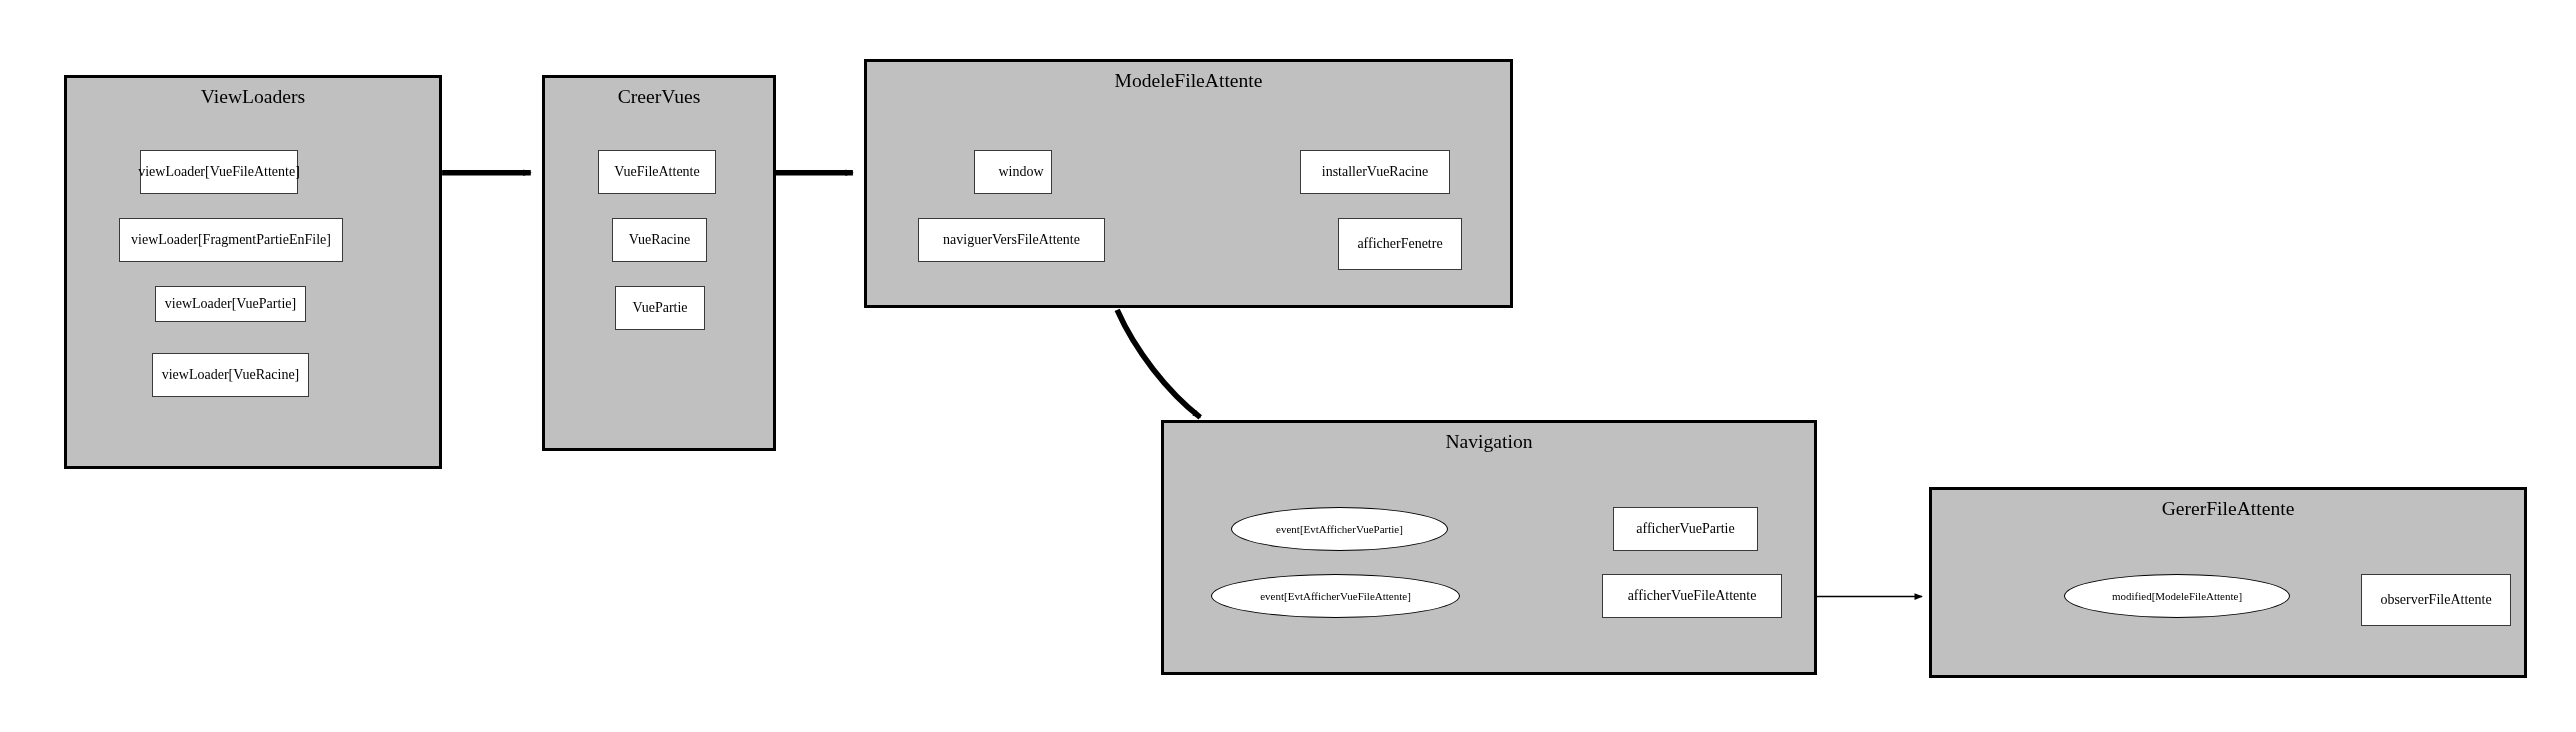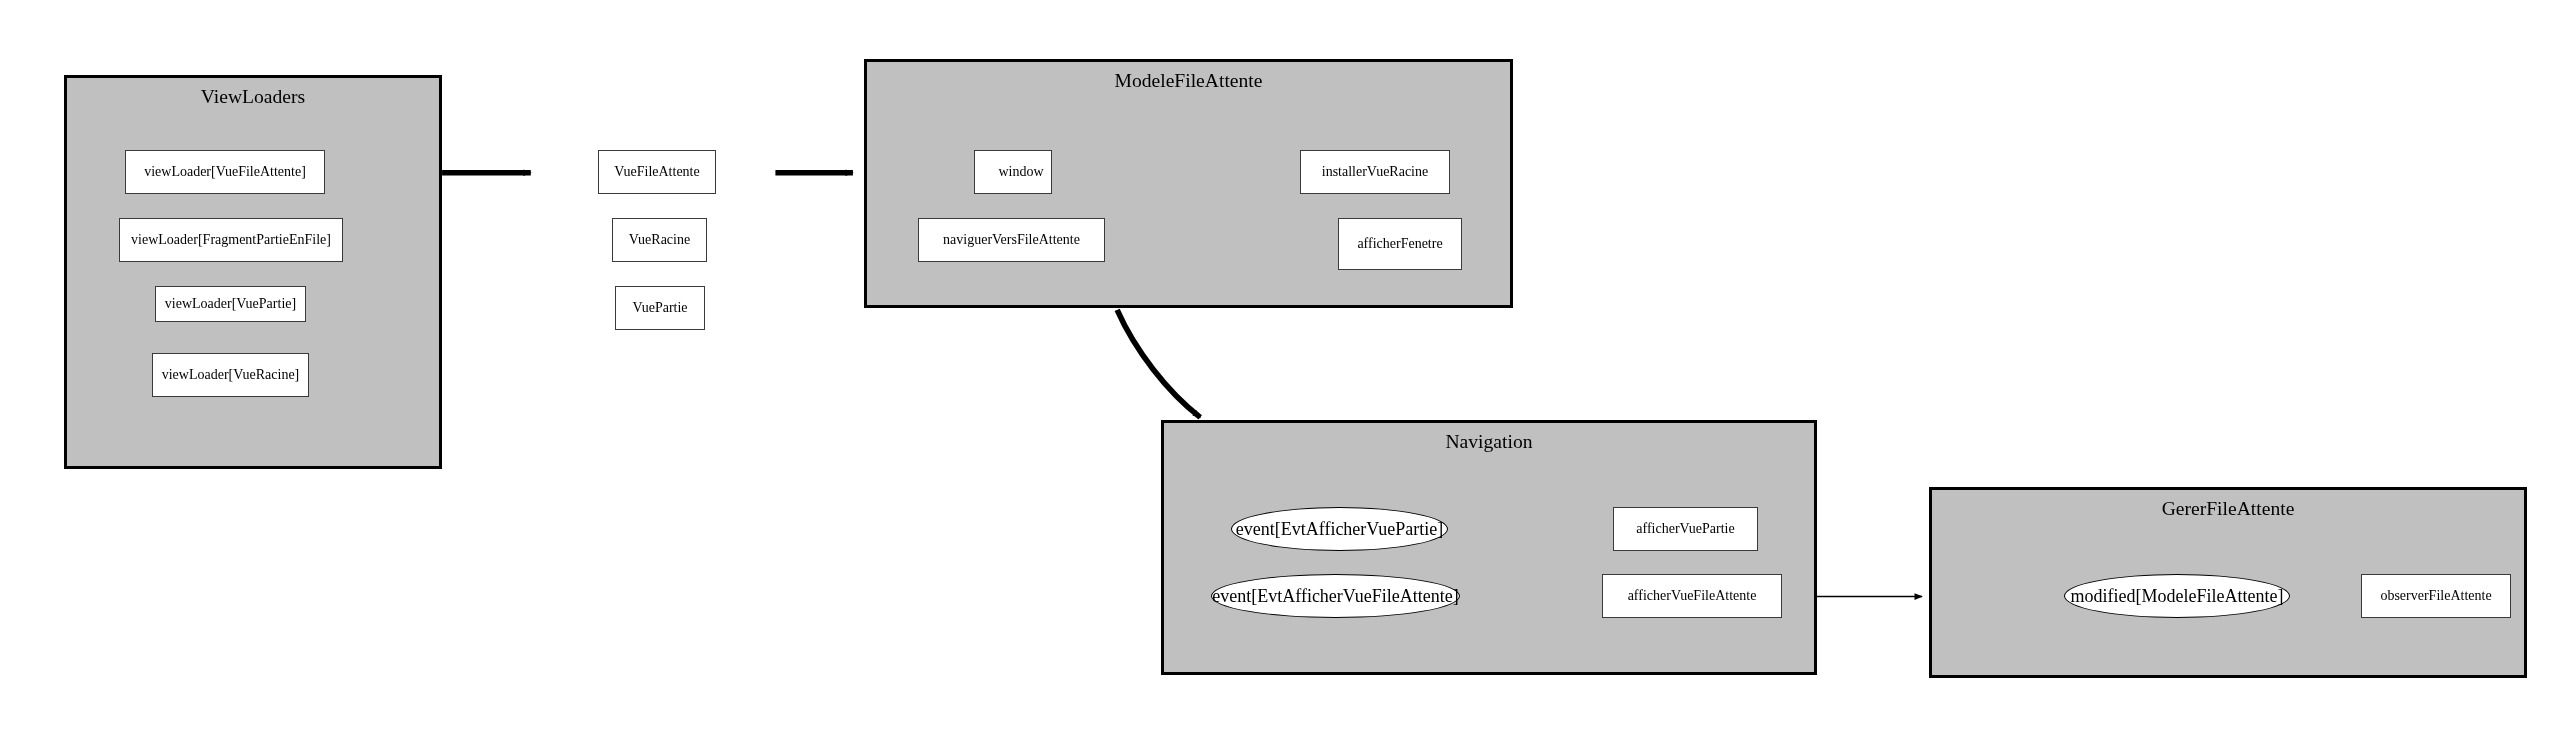--- a/index.html
+++ b/index.html
@@ -46,21 +46,21 @@
   }
   .node-ellipse {
     position: absolute;
     background: #ffffff;
     border: 1.9px solid #000000;
     border-radius: 50%;
     box-sizing: border-box;
     display: flex;
     align-items: center;
     justify-content: center;
-    font-size: 18px;
+    font-size: 11px;
     color: #000000;
     white-space: nowrap;
   }
   svg.edges {
     position: absolute;
     left: 0;
     top: 0;
     width: 2576px;
     height: 732px;
     pointer-events: none;
@@ -96,33 +96,36 @@
     <line x1="1567" y1="639" x2="1710" y2="639" stroke="#000000" stroke-width="1.8" stroke-dasharray="9,7" marker-end="url(#arrowThin)"></line>
 
     <line x1="1908" y1="639" x2="2058" y2="639" stroke="#000000" stroke-width="1.6" marker-end="url(#arrowThin)"></line>
 
     <line x1="2456" y1="639" x2="2523" y2="639" stroke="#000000" stroke-width="1.8" stroke-dasharray="9,7" marker-end="url(#arrowThin)"></line>
   </svg>
 
   <div class="cluster" style="left:64px;top:75px;width:378px;height:394px;">
     <div class="cluster-title">ViewLoaders</div>
   </div>
-  <div class="node-box" style="left:125px;top:150px;width:200px;height:44px;">
+  <div class="node-box" style="left:140px;top:150px;width:158px;height:44px;">
     <span>viewLoader[VueFileAttente]</span>
   </div>
   <div class="node-box" style="left:119px;top:218px;width:224px;height:44px;">
     <span>viewLoader[FragmentPartieEnFile]</span>
   </div>
   <div class="node-box" style="left:155px;top:286px;width:151px;height:36px;">
     <span>viewLoader[VuePartie]</span>
   </div>
   <div class="node-box" style="left:152px;top:353px;width:157px;height:44px;">
     <span>viewLoader[VueRacine]</span>
   </div>
 
+  <div class="cluster" style="left:542px;top:75px;width:234px;height:376px;">
+    <div class="cluster-title">CreerVues</div>
+  </div>
   <div class="node-box" style="left:598px;top:150px;width:118px;height:44px;">
     <span>VueFileAttente</span>
   </div>
   <div class="node-box" style="left:612px;top:218px;width:95px;height:44px;">
     <span>VueRacine</span>
   </div>
   <div class="node-box" style="left:615px;top:286px;width:90px;height:44px;">
     <span>VuePartie</span>
   </div>
 
@@ -157,18 +160,18 @@
   <div class="node-box" style="left:1602px;top:574px;width:180px;height:44px;">
     <span>afficherVueFileAttente</span>
   </div>
 
   <div class="cluster" style="left:1929px;top:487px;width:598px;height:191px;">
     <div class="cluster-title">GererFileAttente</div>
   </div>
   <div class="node-ellipse" style="left:2064px;top:574px;width:226px;height:44px;">
     <span>modified[ModeleFileAttente]</span>
   </div>
-  <div class="node-box" style="left:2361px;top:574px;width:150px;height:44px;">
+  <div class="node-box" style="left:2361px;top:574px;width:150px;height:52px;">
     <span>observerFileAttente</span>
   </div>
 
 </div>
 
 
 </body></html>

